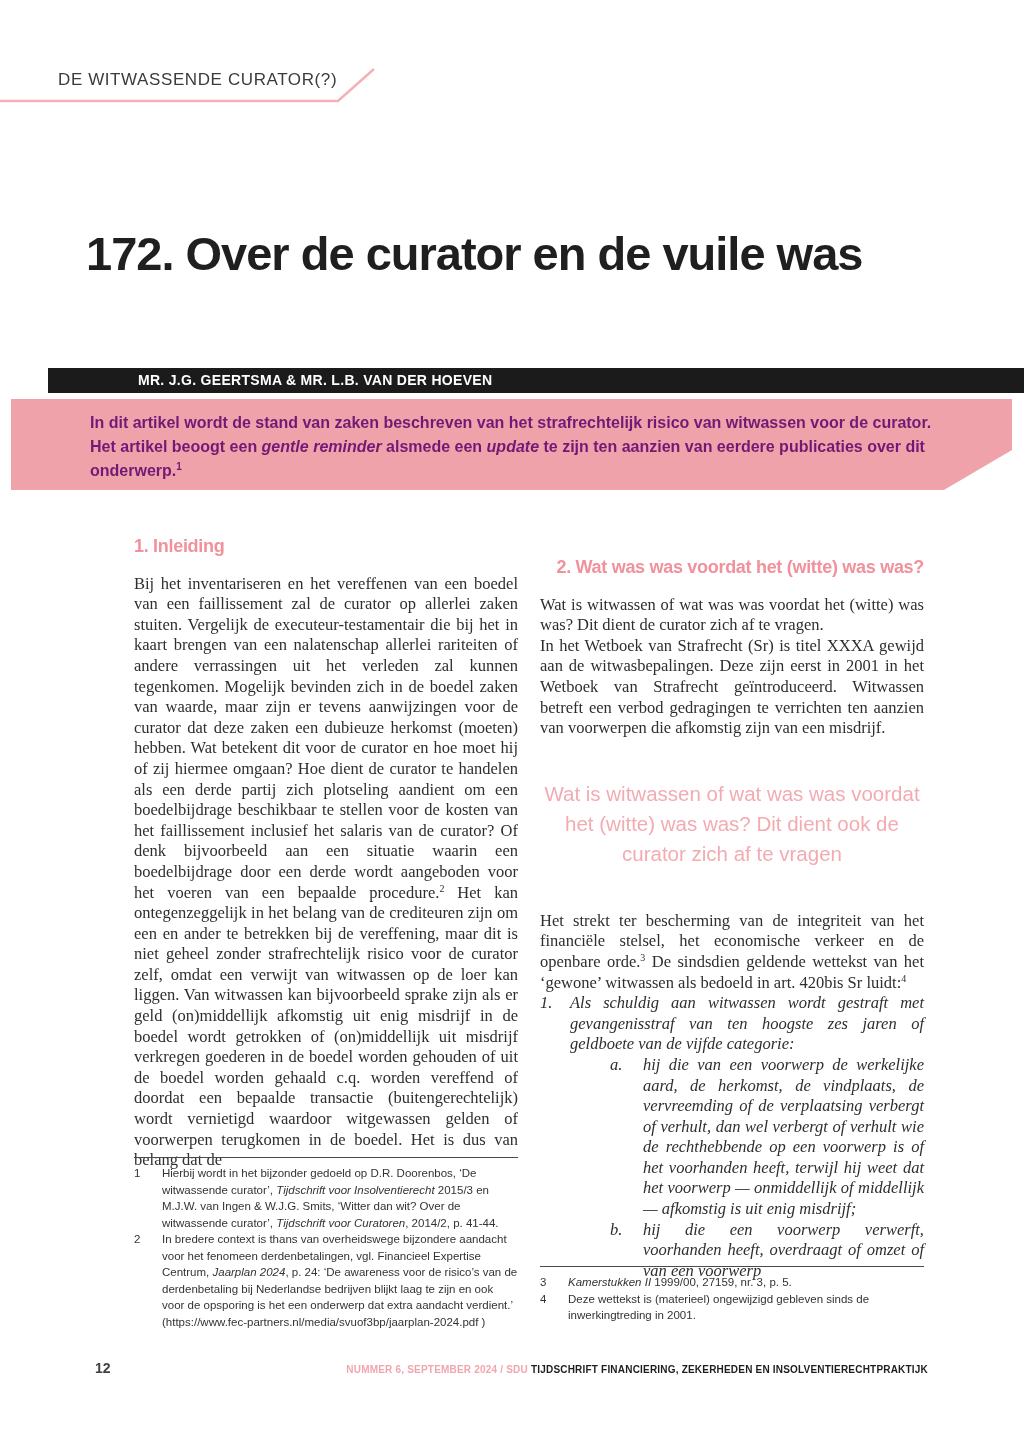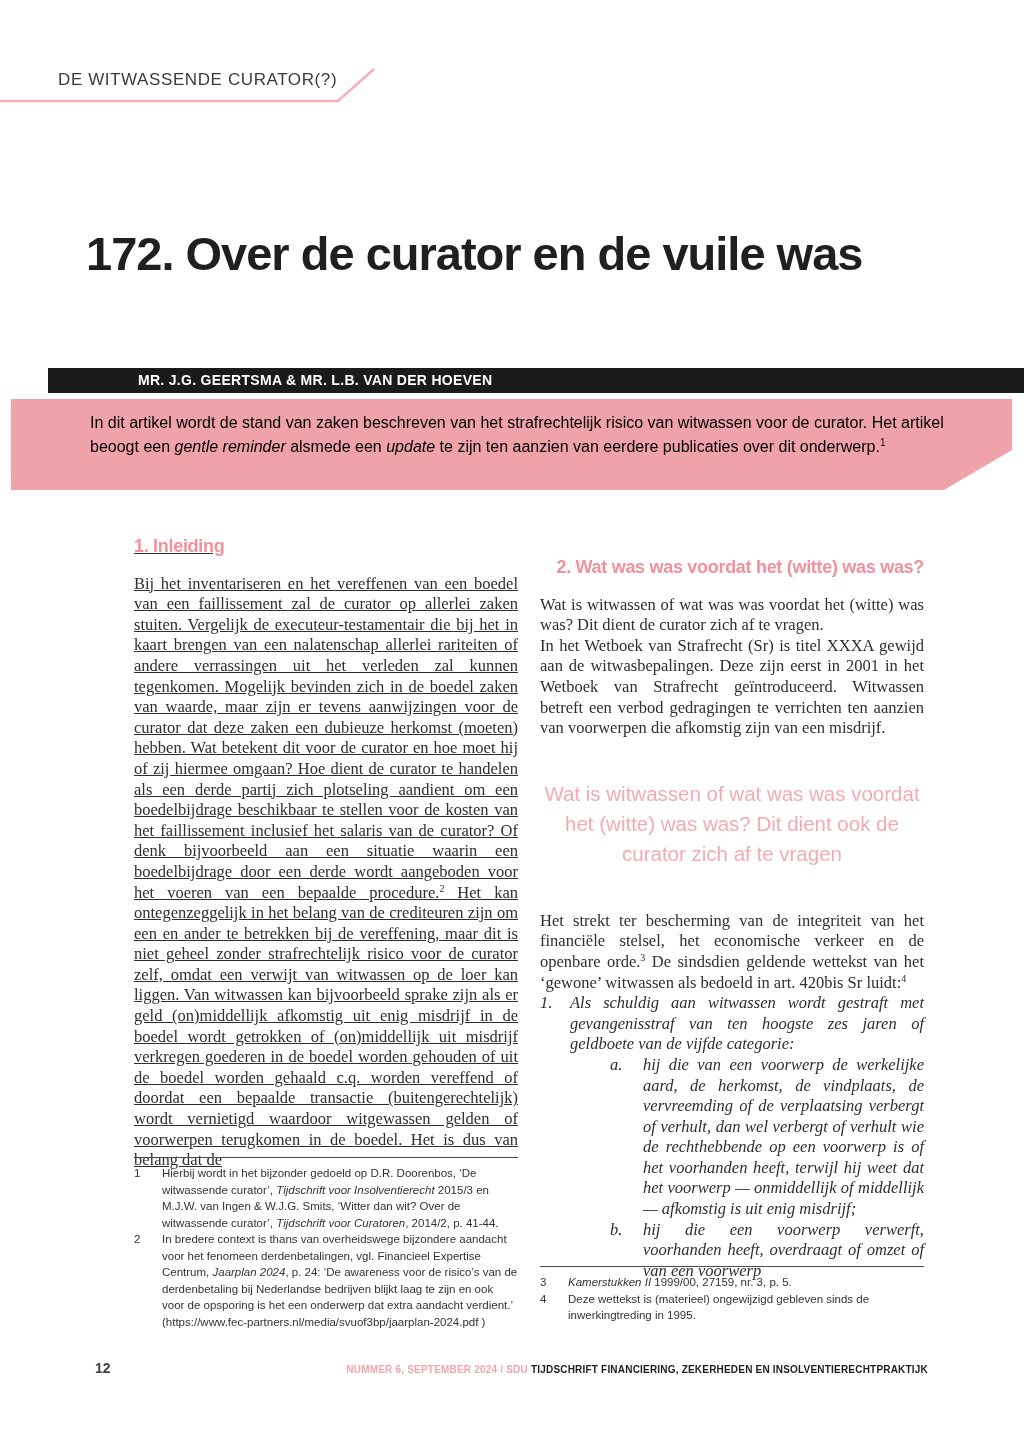--- a/index.html
+++ b/index.html
@@ -58,38 +58,38 @@
   .abstract {
     position: absolute;
     left: 11px; top: 399px;
     width: 1001px; height: 91px;
     background: #f0a2ab;
     clip-path: polygon(0 0, 100% 0, 100% 56%, 93.2% 100%, 0 100%);
   }
   .abstract-text {
     padding: 12px 55px 0 79px;
     font-size: 16px;
-    font-weight: 400;
+    font-weight: 700;
     line-height: 24px;
-    color: #000000;
+    color: #701a75;
   }
   .abstract-text i { font-style: italic; }
   .abstract-text sup { font-size: 10px; vertical-align: super; line-height: 0; }
 
   
   .col {
     position: absolute;
     width: 384px;
     font-family: "Liberation Serif", serif;
     font-size: 16.5px;
     line-height: 20.6px;
     color: #2e2e2e;
     text-align: justify;
   }
-  .col-left  { left: 134px; top: 536px; text-decoration: underline; }
+  .col-left  { left: 134px; top: 536px; }
   .col-right { left: 540px; top: 536px; }
   .col p { margin: 0; }
   .col sup { font-size: 10px; vertical-align: super; line-height: 0; }
 
   .section-heading {
     font-family: "Liberation Sans", sans-serif;
     font-size: 18px;
     font-weight: 700;
     letter-spacing: -0.3px;
     color: #f0919c;
@@ -220,21 +220,21 @@
   </div>
 
   <div class="footnotes footnotes-right">
     <hr class="footnote-rule">
     <div class="footnote">
       <span class="fn-num">3</span>
       <span class="fn-text"><i>Kamerstukken II</i><span> 1999/00, 27159, nr. 3, p. 5.</span></span>
     </div>
     <div class="footnote">
       <span class="fn-num">4</span>
-      <span class="fn-text"><i></i><span>Deze wettekst is (materieel) ongewijzigd gebleven sinds de inwerkingtreding in 1995.</span></span>
+      <span class="fn-text"><i></i><span>Deze wettekst is (materieel) ongewijzigd gebleven sinds de inwerkingtreding in 2001.</span></span>
     </div>
   </div>
 
   <div class="page-number">12</div>
   <div class="footer-right">
     <span class="footer-issue">NUMMER 6, SEPTEMBER 2024 / SDU </span><span class="footer-journal">TIJDSCHRIFT FINANCIERING, ZEKERHEDEN EN INSOLVENTIERECHTPRAKTIJK</span>
   </div>
 
 </div>
 

